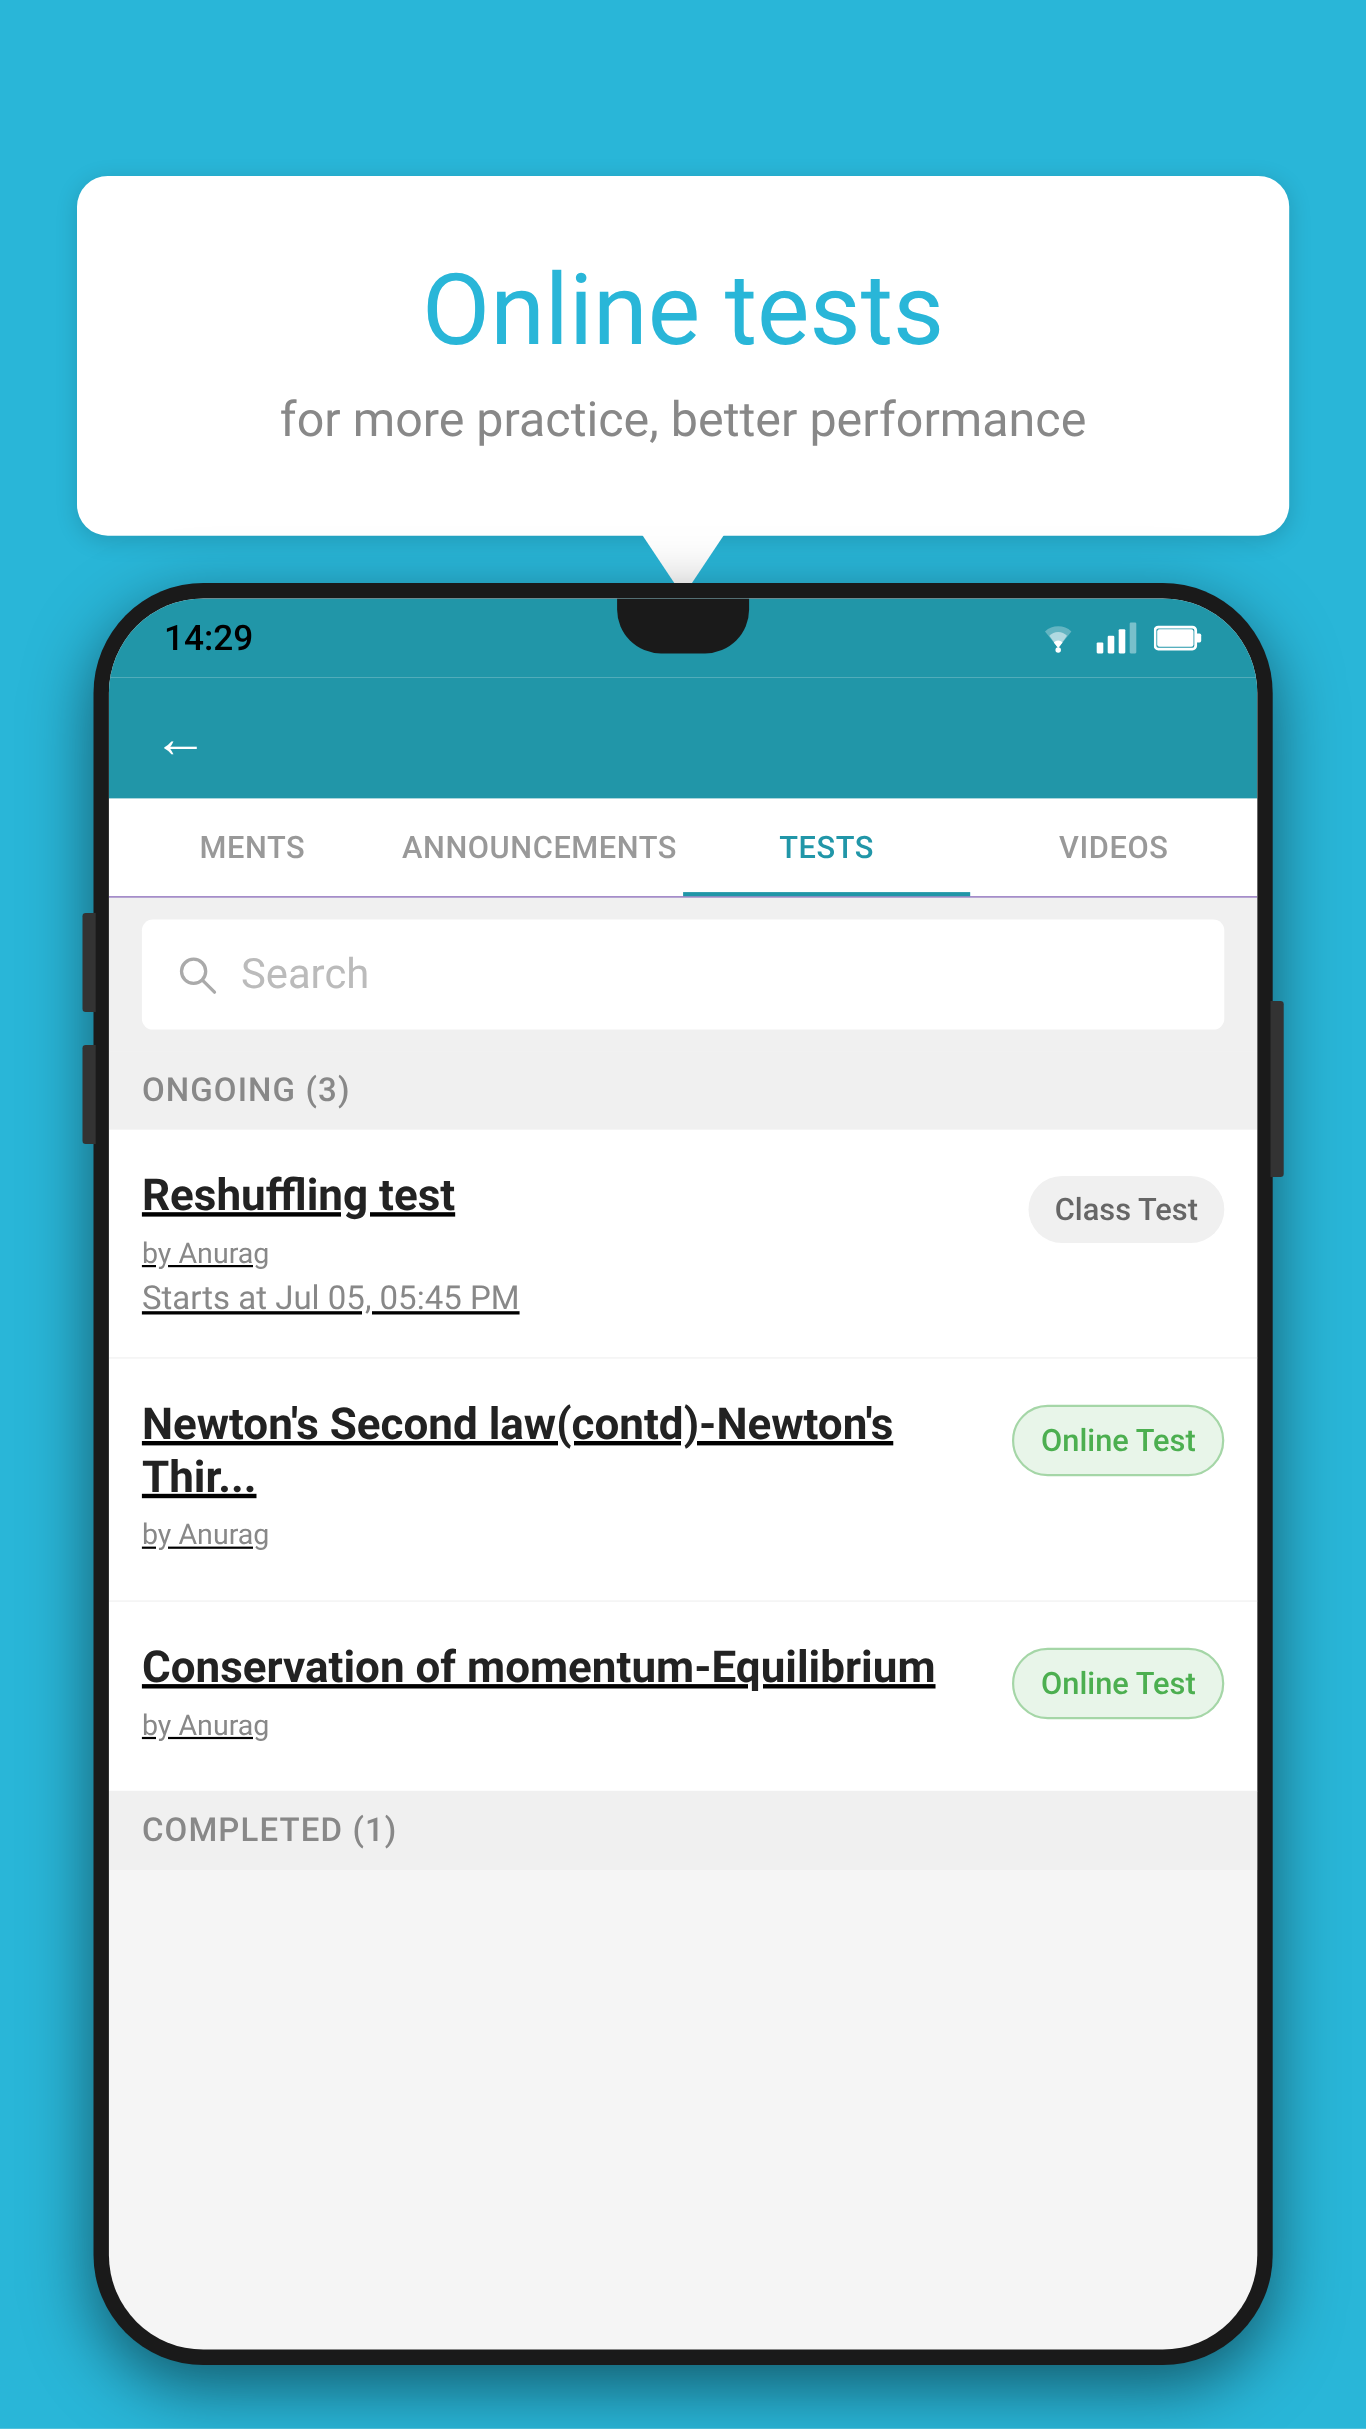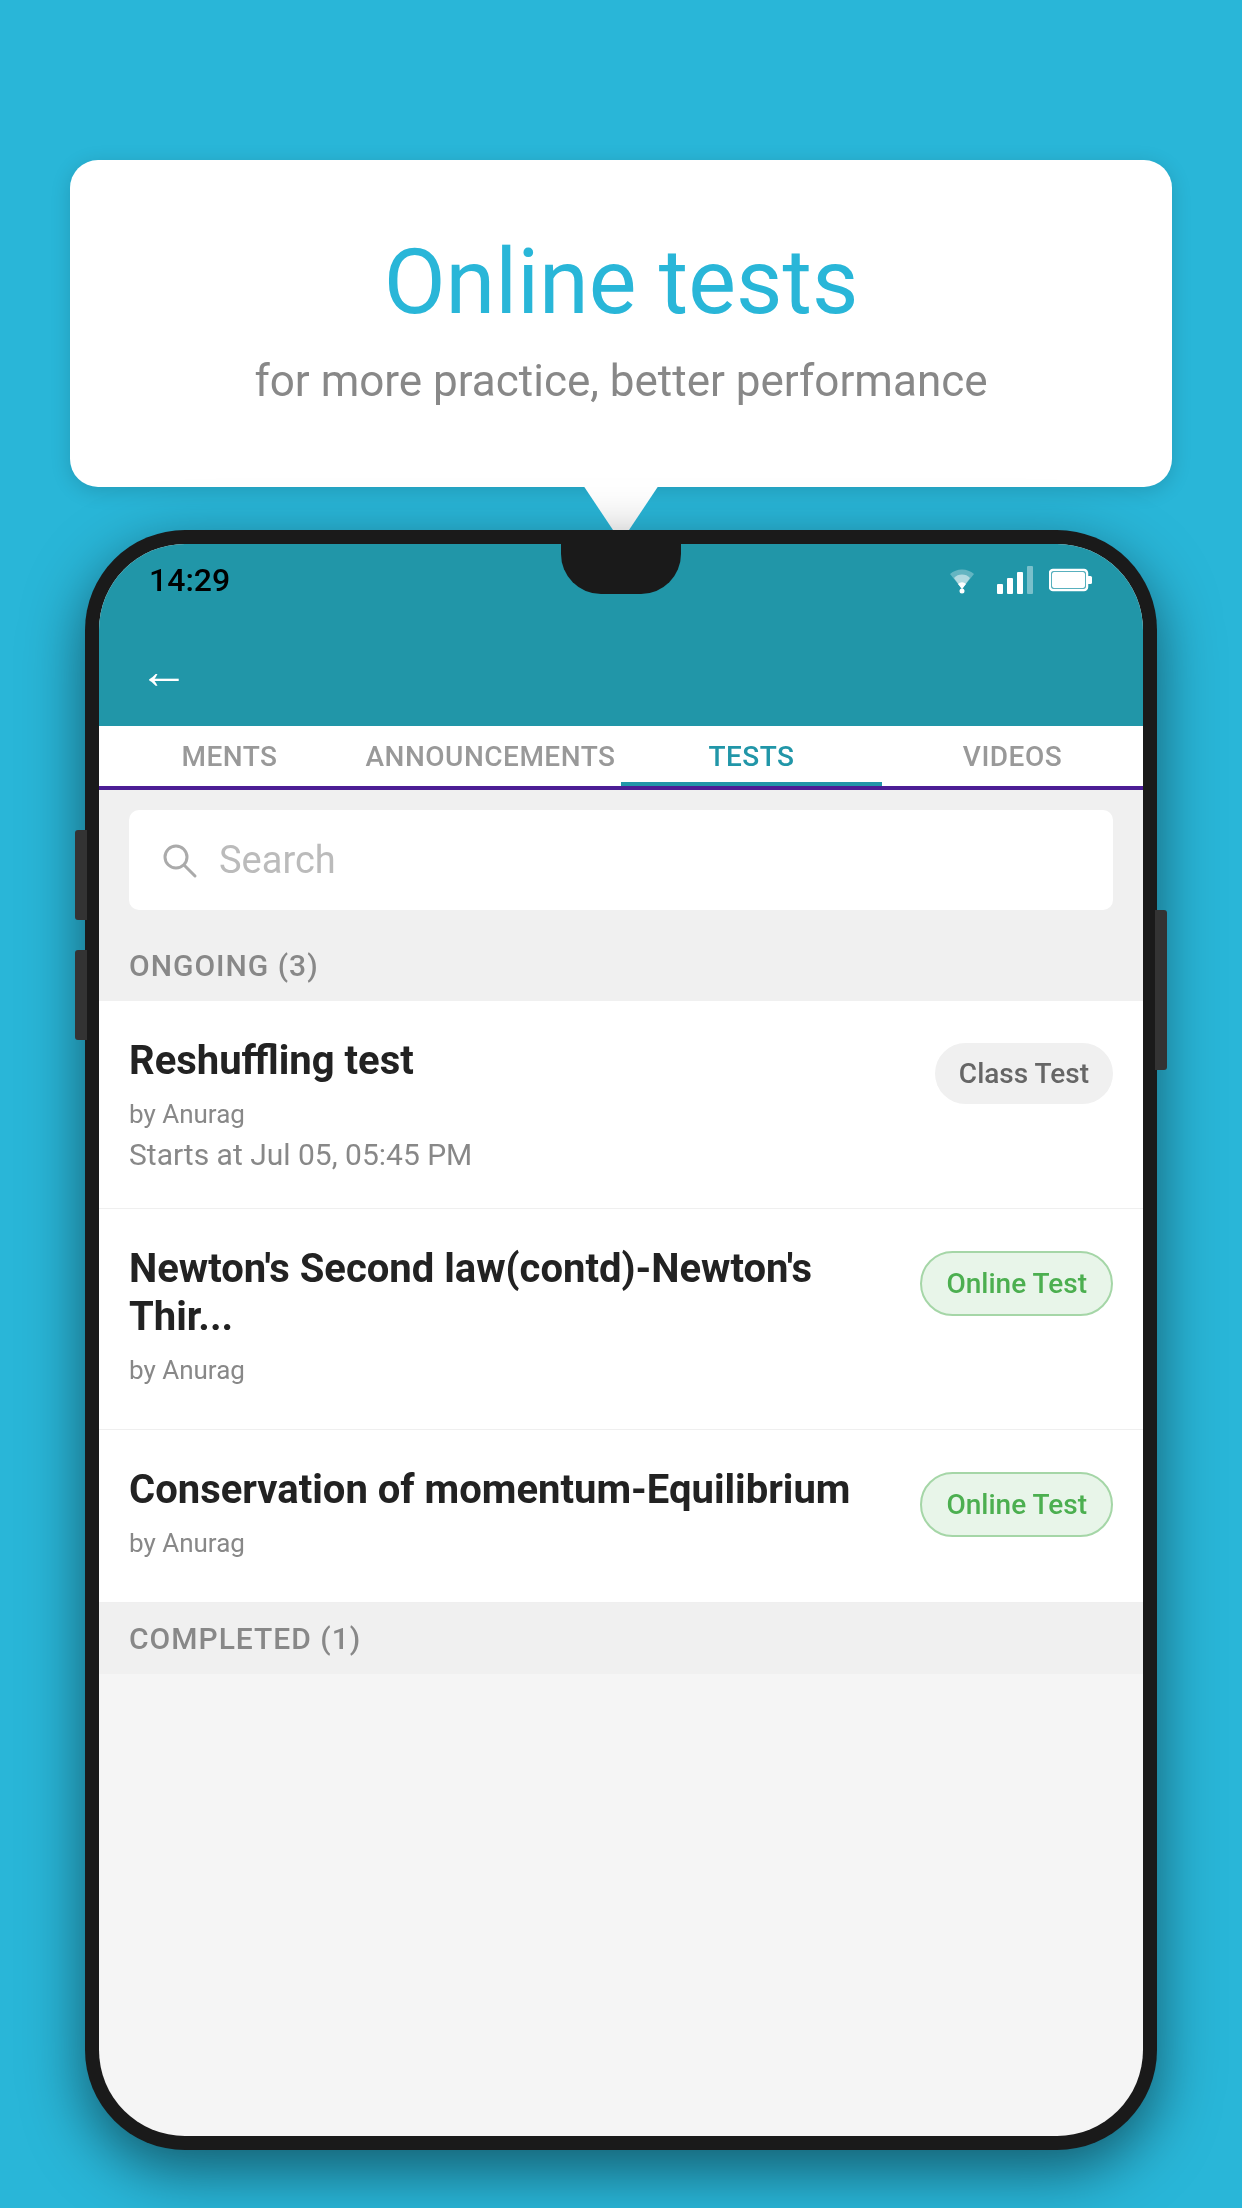--- a/index.html
+++ b/index.html
@@ -153,24 +153,24 @@
 
     .app-title {
       color: white;
       font-size: 50px;
       font-weight: 500;
     }
 
     
     .tabs-bar {
       background: white;
-      height: 64px;
-      display: flex;
-      align-items: center;
-      border-bottom: 4px solid #4c1d95;
+      height: 90px;
+      display: flex;
+      align-items: center;
+      border-bottom: 1px solid #4c1d95;
       overflow: hidden;
     }
 
     .tab-item {
       flex: 1;
       height: 100%;
       display: flex;
       align-items: center;
       justify-content: center;
       font-size: 28px;
@@ -240,20 +240,21 @@
       padding: 36px 30px;
       border-bottom: 1px solid #efefef;
       display: flex;
       align-items: flex-start;
       justify-content: space-between;
       gap: 20px;
     }
 
     .test-info {
       flex: 1;
+      text-decoration: underline;
     }
 
     .test-name {
       font-size: 40px;
       font-weight: 700;
       color: #222;
       margin-bottom: 14px;
       line-height: 1.2;
     }
 

